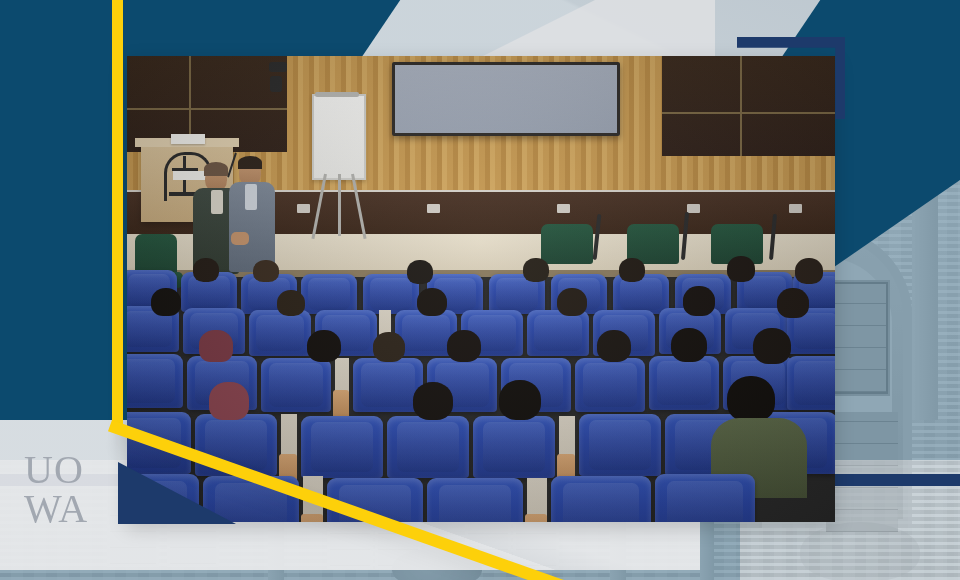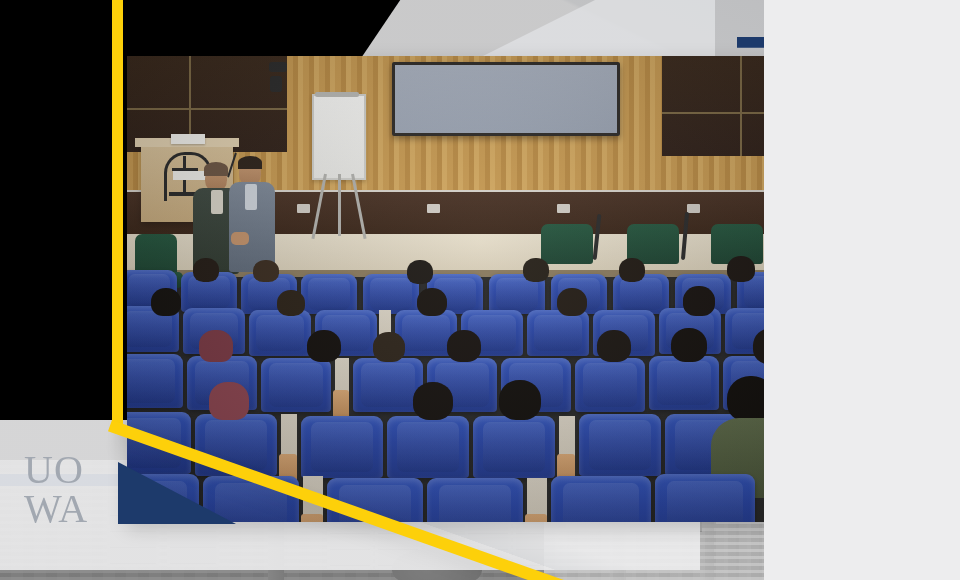--- a/index.html
+++ b/index.html
@@ -5,22 +5,22 @@
 <style>
   html,body{margin:0;padding:0;}
   body{
     width:960px;height:580px;
     background:#ededee;
     font-family:"Liberation Sans", sans-serif;
     overflow:hidden;
   }
   .stage{
     position:relative;
-    width:764px;height:580px;
-    background:#000000;
+    width:960px;height:580px;
+    background:#0c4a6e;
     overflow:hidden;
   }
 
   
   .bg-soft-diagonal{
     position:absolute;left:380px;top:-40px;width:420px;height:140px;
     background:linear-gradient(200deg,#dcdde0 0%,#e3e4e6 45%,#ededee 46%);
     transform:skewX(-34deg);
     opacity:.85;
   }

